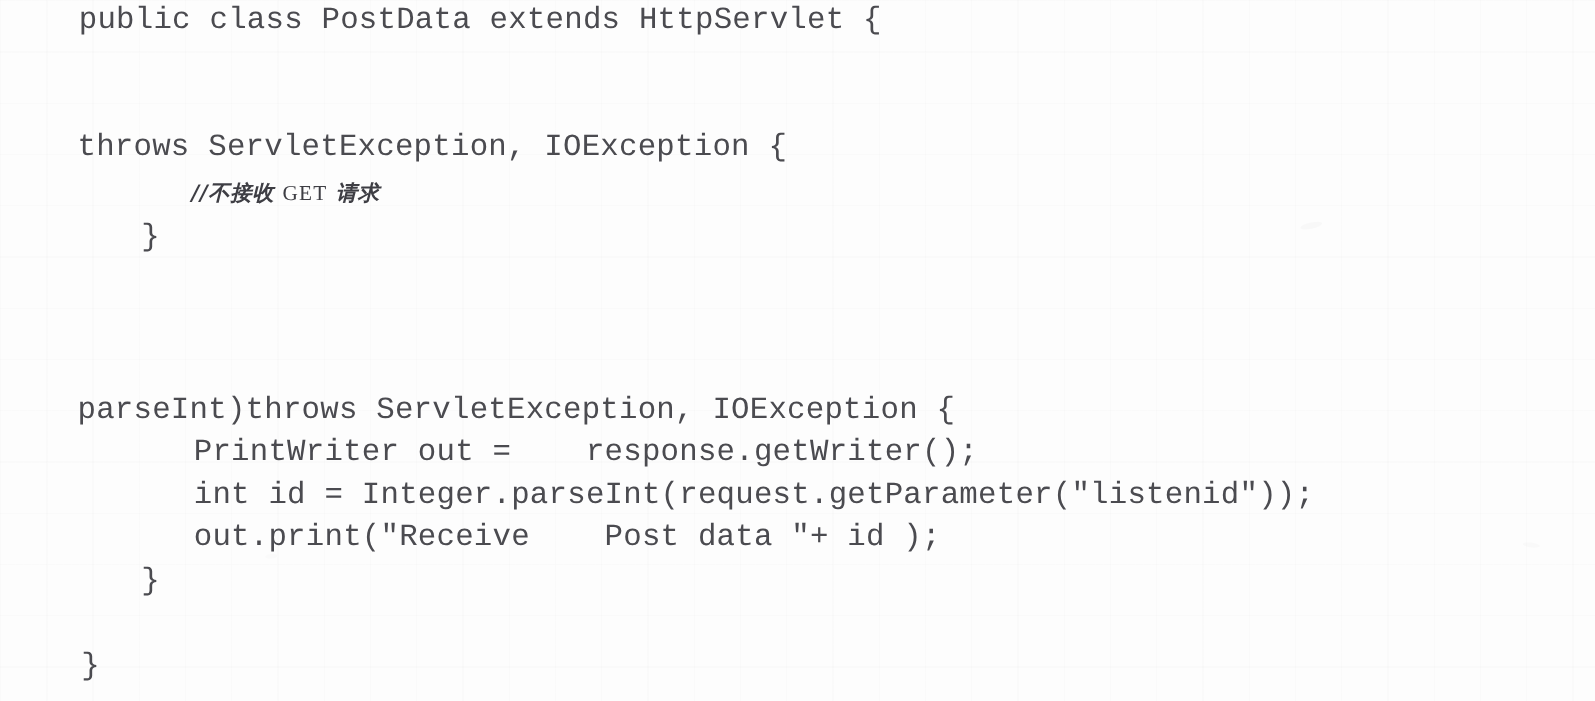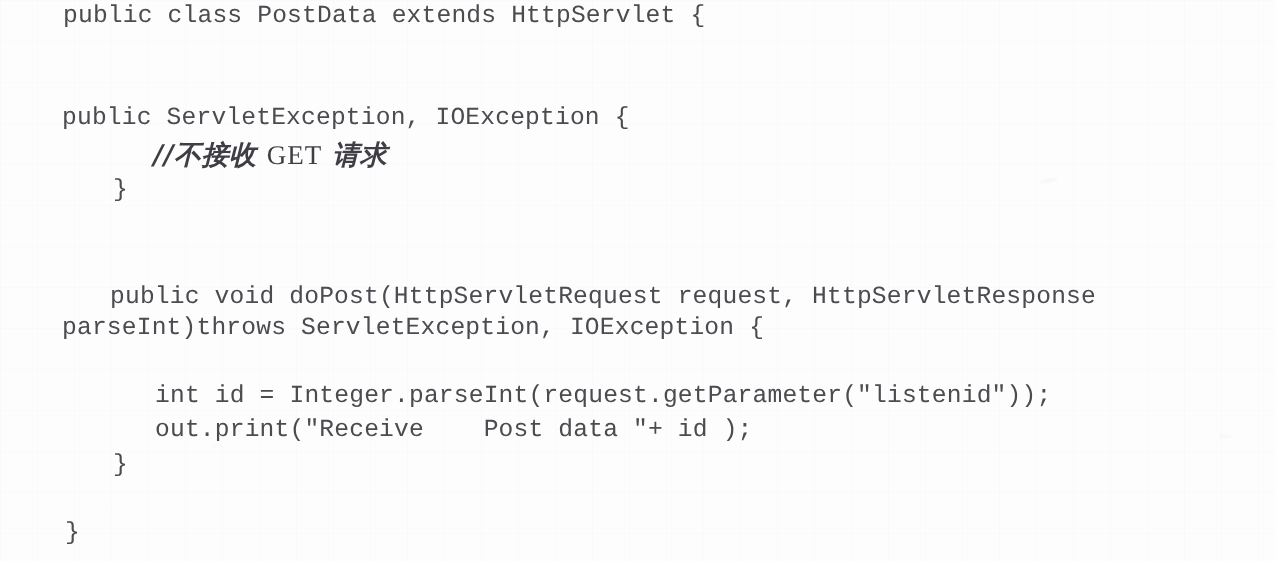--- a/index.html
+++ b/index.html
@@ -38,21 +38,21 @@
     font-size: 24.6px;
     line-height: 30px;
     letter-spacing: 0.18px;
     color: #4b4b50;
     text-rendering: geometricPrecision;
   }
 
   
   .code-line.comment {
     font-family: "DejaVu Serif", "Liberation Serif", serif;
-    font-size: 27px;
+    font-size: 17px;
     font-style: italic;
     font-weight: 600;
     color: #3e3e44;
     letter-spacing: 0.6px;
   }
 
   .code-line.comment .latin {
     font-family: "Liberation Serif", "DejaVu Serif", serif;
     font-style: normal;
     font-weight: 400;
@@ -68,27 +68,27 @@
   }
 </style>
 </head>
 <body>
 
 <div id="page">
 
   <div class="code-listing" id="code-listing">
       <div class="code-line" style="left: 63px; top: 2px;">public class PostData extends HttpServlet {</div>
       <div class="code-line" style="left: 63px; top: 36px;"></div>
-      <div class="code-line" style="left: 62px; top: 104px;">public ServletException, IOException {</div>
+      <div class="code-line" style="left: 62px; top: 104px;">throws ServletException, IOException {</div>
       <div class="code-line comment" style="left: 153px; top: 140px;">//不接收 <span class="latin">GET</span> 请求</div>
       <div class="code-line" style="left: 113px; top: 176px;">}</div>
       <div class="code-line" style="left: 63px; top: 212px;"></div>
       <div class="code-line" style="left: 63px; top: 248px;"></div>
-      <div class="code-line" style="left: 110px; top: 283px;">public void doPost(HttpServletRequest request, HttpServletResponse</div>
       <div class="code-line" style="left: 62px; top: 314px;">parseInt)throws ServletException, IOException {</div>
+      <div class="code-line" style="left: 155px; top: 348px;">PrintWriter out =    response.getWriter();</div>
       <div class="code-line" style="left: 155px; top: 382px;">int id = Integer.parseInt(request.getParameter("listenid"));</div>
       <div class="code-line" style="left: 155px; top: 416px;">out.print("Receive    Post data "+ id );</div>
       <div class="code-line" style="left: 113px; top: 451px;">}</div>
       <div class="code-line" style="left: 63px; top: 485px;"></div>
       <div class="code-line" style="left: 65px; top: 519px;">}</div>
     </div>
 
   <div class="scan-speckle" style="left:1040px; top:178px; width:18px; height:5px; transform:rotate(-12deg); opacity:.5;"></div>
   <div class="scan-speckle" style="left:1218px; top:434px; width:14px; height:4px; transform:rotate(8deg); opacity:.45;"></div>
   <div class="scan-speckle" style="left:212px;  top:443px; width:10px; height:4px; transform:rotate(-5deg); opacity:.35;"></div>

